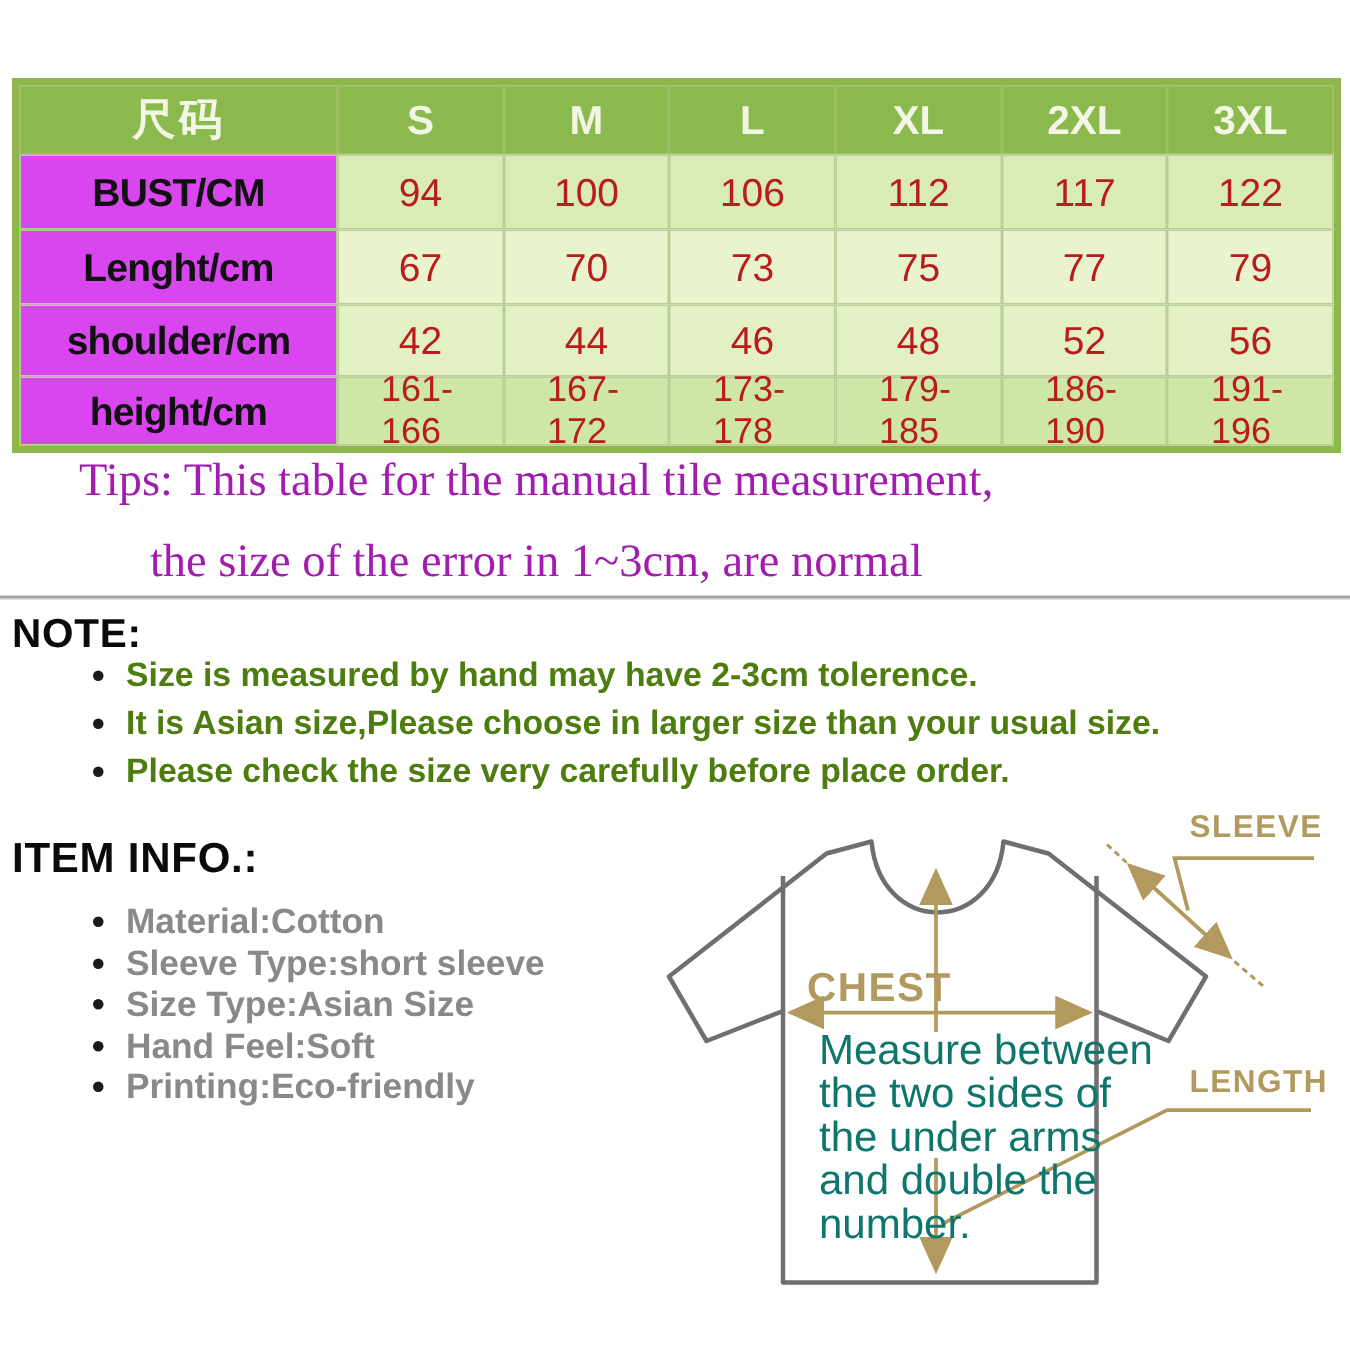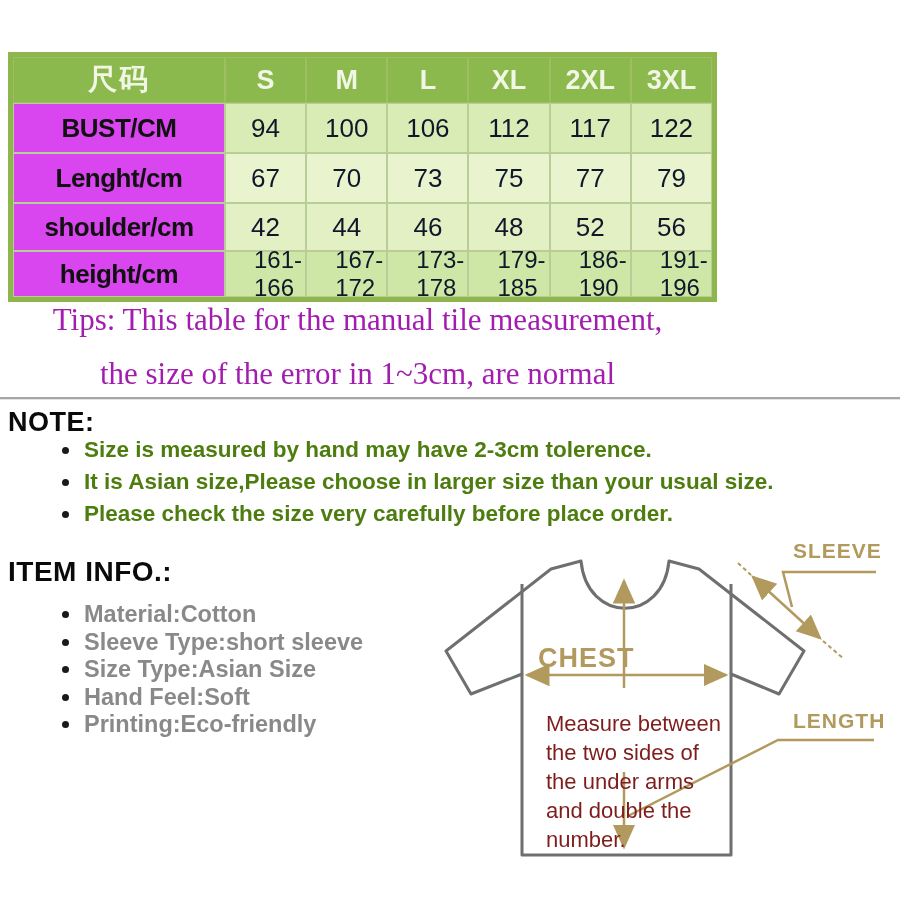--- a/index.html
+++ b/index.html
@@ -1,29 +1,29 @@
 <!DOCTYPE html>
 <html><head>
 <meta charset="utf-8">
 <style>
   html,body{margin:0;padding:0;background:#ffffff;}
   .page{position:relative;width:900px;height:900px;background:#ffffff;overflow:hidden;
         font-family:"Liberation Sans","DejaVu Sans",sans-serif;}
 
   
-  .size-table{position:absolute;left:8px;top:52px;width:709px;box-sizing:border-box;
+  .size-table{position:absolute;left:8px;top:52px;width:886px;box-sizing:border-box;
     border:5px solid #8fb54d;display:grid;
     grid-template-columns:212px repeat(6,1fr);
     grid-template-rows:46px 50px 50px 48px 46px;}
   .cell{display:flex;align-items:center;justify-content:center;
         border:1px solid #b9ce97;box-sizing:border-box;}
   .hcell{background:#8cb94e;color:#f2f6e4;font-weight:bold;font-size:27px;border-color:#9cbf62;}
   .hcell.cjk{font-size:29px;letter-spacing:2px;}
   .lcell{background:#d946ef;color:#111;font-weight:bold;font-size:26px;letter-spacing:-0.5px;}
-  .vcell{font-size:26px;color:#0f172a;}
+  .vcell{font-size:26px;color:#b91c1c;}
   .r1{background:#d9ecb6;}
   .r2{background:#e9f4cf;}
   .r3{background:#e2f0c4;}
   .r4{background:#cfe7a6;font-size:24px;padding-left:28px;}
 
   
   .tips-line{position:absolute;left:0;width:715px;text-align:center;color:#a21caf;
     font-family:"Liberation Serif","DejaVu Serif",serif;font-size:31px;white-space:nowrap;}
   .tips-1{top:302px;}
   .tips-2{top:356px;}
@@ -42,22 +42,22 @@
   .note-list li{height:32px;}
   .item-list li{height:27.5px;}
   .dot{width:7px;height:7px;border-radius:50%;background:#1a1a1a;margin-right:15px;flex:0 0 auto;}
   .note-text{color:#4d7c0f;font-weight:bold;font-size:22.5px;white-space:nowrap;}
   .item-text{color:#898989;font-weight:bold;font-size:23.5px;white-space:nowrap;}
 
   
   .diagram-svg{position:absolute;left:435px;top:525px;width:465px;height:350px;}
   .tan-label{fill:#b2995e;font-family:"Liberation Sans","DejaVu Sans",sans-serif;
     font-weight:bold;letter-spacing:1px;}
-  .measure-note{position:absolute;left:546px;top:685px;width:182px;color:#7f1d1d;
-    font-size:22px;line-height:29px;margin-top:24px;}
+  .measure-note{position:absolute;left:546px;top:685px;width:182px;color:#0f766e;
+    font-size:28px;line-height:29px;}
   .measure-note div{white-space:nowrap;}
 </style>
 </head>
 <body>
 
 <div class="page">
 
   <div class="size-table">
     <div class="cell hcell cjk">尺码</div>
     <div class="cell hcell">S</div>

